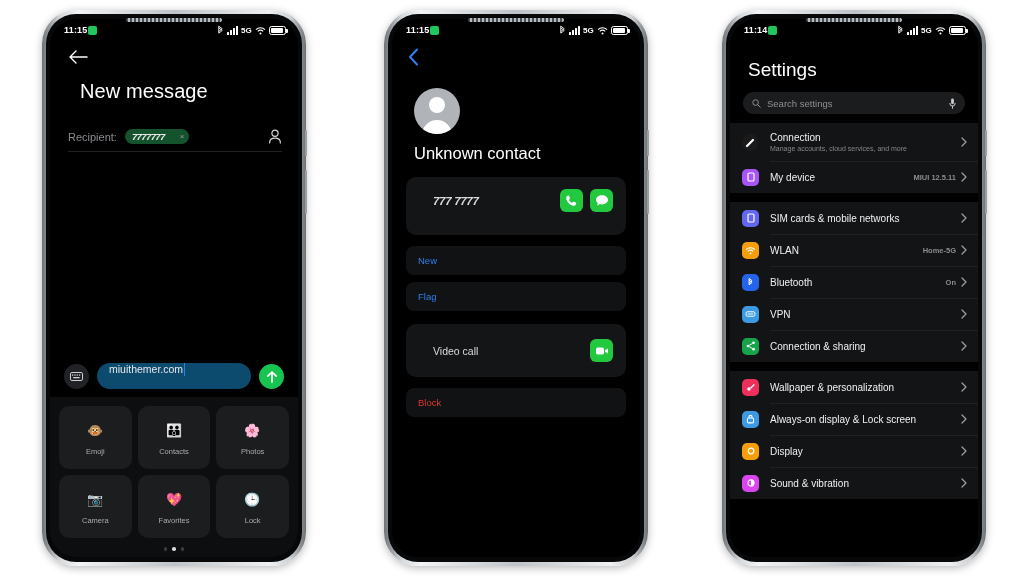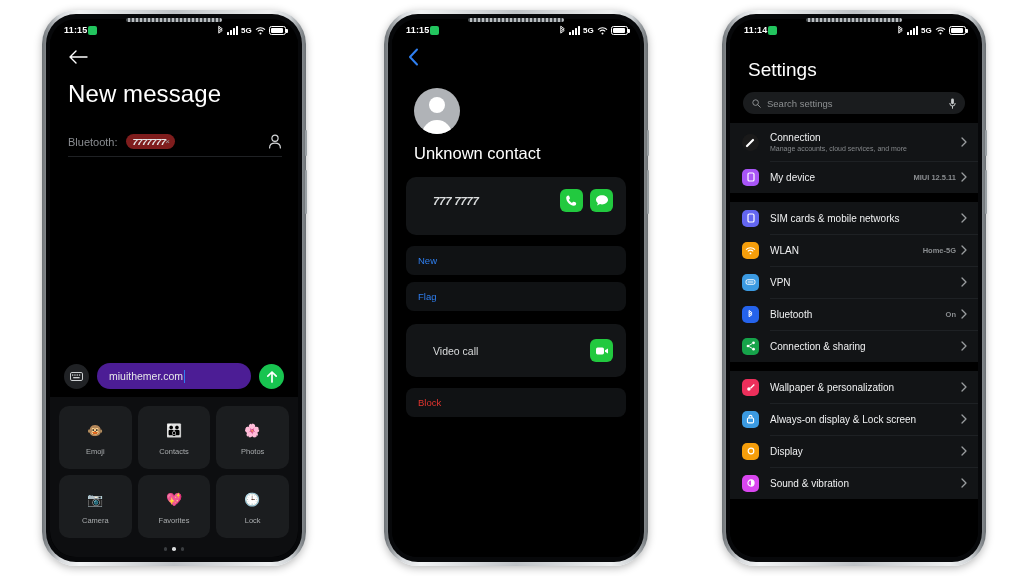--- a/index.html
+++ b/index.html
@@ -65,43 +65,43 @@
   .bars i:nth-child(3){height:7px}.bars i:nth-child(4){height:9px}
   .net-label { font-size: 8px; font-weight: 700; }
   .wifi-ico { width: 11px; height: 9px; }
   .batt { width: 17px; height: 9px; border: 1.2px solid #fff; border-radius: 2.5px; position: relative; }
   .batt::after { content:""; position:absolute; right:-3px; top:2.5px; width:1.6px; height:4px; background:#fff; border-radius:0 1px 1px 0; }
   .batt i { position:absolute; left:1px; top:1px; bottom:1px; width:12px; background:#fff; border-radius:1px; display:block; }
 
   
   .p1-body { position: relative; height: calc(100% - 20px); background:#000; }
   .back-arrow { margin: 10px 0 0 18px; width: 20px; height: 16px; cursor: pointer; }
-  .p1-title { margin: 11px 0 0 18px; font-size: 24px; color: #fff; font-weight: 400; letter-spacing: .1px; }
+  .p1-title { margin: 11px 0 0 30px; font-size: 20px; color: #fff; font-weight: 400; letter-spacing: .1px; }
   .recip-row {
     display: flex; align-items: center; margin: 26px 16px 0 18px;
     padding-bottom: 7px; border-bottom: 1px solid #1f2124;
   }
   .recip-label { color: #8a8d91; font-size: 11px; }
   .chip {
-    margin-left: 8px; background: #7f1d1d; border-radius: 9px;
-    padding: 2px 5px 2px 7px; display: flex; align-items: center; gap: 0;
+    margin-left: 8px; background: #14532d; border-radius: 9px;
+    padding: 2px 5px 2px 7px; display: flex; align-items: center; gap: 15px;
   }
   .chip-text { color: #e8e9ea; font-size: 9.5px; font-weight: 700; font-style: italic; letter-spacing: -.6px; }
   .chip-x { color: #9a9d9f; font-size: 8px; cursor: pointer; }
   .person-ico { margin-left: auto; width: 14px; height: 15px; }
 
   .composer {
     position: absolute; left: 0; right: 0; bottom: 168px;
     display: flex; align-items: center; gap: 8px; padding: 0 14px;
   }
   .kb-btn { width: 25px; height: 25px; border-radius: 50%; background: #202225;
             display:flex; align-items:center; justify-content:center; flex:0 0 auto; cursor:pointer; }
   .msg-input {
-    flex: 1; height: 26px; border-radius: 13px; background: #4c1d95;
-    display: flex; align-items: center; padding: 0 12px;
+    flex: 1; height: 26px; border-radius: 13px; background: #0c4a6e;
+    display: flex; padding: 0 12px;
     color: #e7e8e9; font-size: 10.5px;
   }
   .caret { width: 1.2px; height: 13px; background: #2f7ff0; margin-left: 1px; }
   .send-btn { width: 25px; height: 25px; border-radius: 50%; background: #18c450;
               display:flex; align-items:center; justify-content:center; flex:0 0 auto; cursor:pointer; }
 
   .attach-panel {
     position: absolute; left: 0; right: 0; bottom: 0; height: 160px;
     background: #0d0e10; padding: 9px 9px 0 9px;
   }
@@ -220,21 +220,21 @@
           </div>
         </div>
 
         <div class="p1-body">
           <svg class="back-arrow" viewBox="0 0 20 16">
             <path d="M8 2L2 8l6 6M2 8h17" stroke="#fff" stroke-width="1.4" fill="none" stroke-linecap="round" stroke-linejoin="round"></path>
           </svg>
           <div class="p1-title">New message</div>
 
           <div class="recip-row">
-            <span class="recip-label">Bluetooth:</span>
+            <span class="recip-label">Recipient:</span>
             <span class="chip">
               <span class="chip-text">7777777</span>
               <span class="chip-x">×</span>
             </span>
             <svg class="person-ico" viewBox="0 0 14 15">
               <circle cx="7" cy="4.2" r="3.1" stroke="#d6d8da" stroke-width="1.2" fill="none"></circle>
               <path d="M1.6 14c0-3 2.4-4.8 5.4-4.8s5.4 1.8 5.4 4.8" stroke="#d6d8da" stroke-width="1.2" fill="none" stroke-linecap="round"></path>
             </svg>
           </div>
 
@@ -496,44 +496,44 @@
               </span>
               <span class="slabels">
                 <span class="slabel">WLAN</span>
               </span>
               <span class="svalue">Home-5G</span>
               <svg class="chevr" viewBox="0 0 6 10">
                   <path d="M1 1l4 4-4 4" stroke="#9a9d9f" stroke-width="1.3" fill="none" stroke-linecap="round" stroke-linejoin="round"></path>
                 </svg>
             </div>
             <div class="srow">
+              <span class="sicon" style="background:#2563eb">
+                <svg width="7" height="11" viewBox="0 0 8 12">
+                    <path d="M2.4 3.4l3.4 2.6-3.4 2.6V1.4l3.4 2.6-3.4 2.6" fill="none" stroke="#fff" stroke-width="1.1"></path>
+                  </svg>
+              </span>
+              <span class="slabels">
+                <span class="slabel">Bluetooth</span>
+              </span>
+              <span class="svalue">On</span>
+              <svg class="chevr" viewBox="0 0 6 10">
+                  <path d="M1 1l4 4-4 4" stroke="#9a9d9f" stroke-width="1.3" fill="none" stroke-linecap="round" stroke-linejoin="round"></path>
+                </svg>
+            </div>
+            <div class="srow">
               <span class="sicon" style="background:#3b9ae1">
                 <svg width="11" height="8" viewBox="0 0 12 9">
                     <rect x="1" y="2" width="10" height="5" rx="1.6" fill="none" stroke="#fff" stroke-width="1.1"></rect>
                     <path d="M3.2 4.5h5.6" stroke="#fff" stroke-width="1.1" stroke-linecap="round"></path>
                   </svg>
               </span>
               <span class="slabels">
                 <span class="slabel">VPN</span>
               </span>
               <svg class="chevr" viewBox="0 0 6 10" style="margin-left:auto">
-                  <path d="M1 1l4 4-4 4" stroke="#9a9d9f" stroke-width="1.3" fill="none" stroke-linecap="round" stroke-linejoin="round"></path>
-                </svg>
-            </div>
-            <div class="srow">
-              <span class="sicon" style="background:#2563eb">
-                <svg width="7" height="11" viewBox="0 0 8 12">
-                    <path d="M2.4 3.4l3.4 2.6-3.4 2.6V1.4l3.4 2.6-3.4 2.6" fill="none" stroke="#fff" stroke-width="1.1"></path>
-                  </svg>
-              </span>
-              <span class="slabels">
-                <span class="slabel">Bluetooth</span>
-              </span>
-              <span class="svalue">On</span>
-              <svg class="chevr" viewBox="0 0 6 10">
                   <path d="M1 1l4 4-4 4" stroke="#9a9d9f" stroke-width="1.3" fill="none" stroke-linecap="round" stroke-linejoin="round"></path>
                 </svg>
             </div>
             <div class="srow">
               <span class="sicon" style="background:#16a34a">
                 <svg width="10" height="10" viewBox="0 0 11 11">
                     <circle cx="8.3" cy="2" r="1.5" fill="#fff"></circle>
                     <circle cx="2.2" cy="5.5" r="1.5" fill="#fff"></circle>
                     <circle cx="8.3" cy="9" r="1.5" fill="#fff"></circle>
                     <path d="M7 2.8L3.5 4.8M3.5 6.2L7 8.2" stroke="#fff" stroke-width="1"></path>

